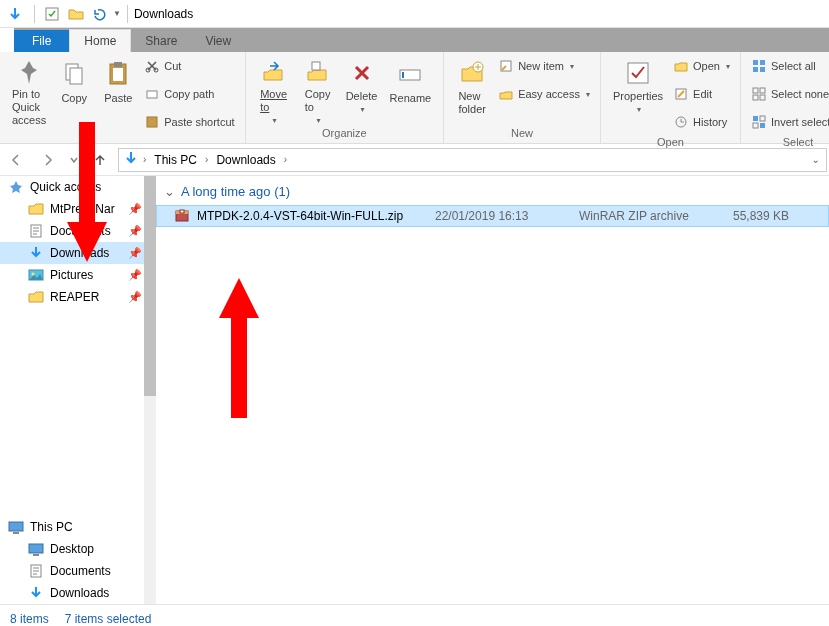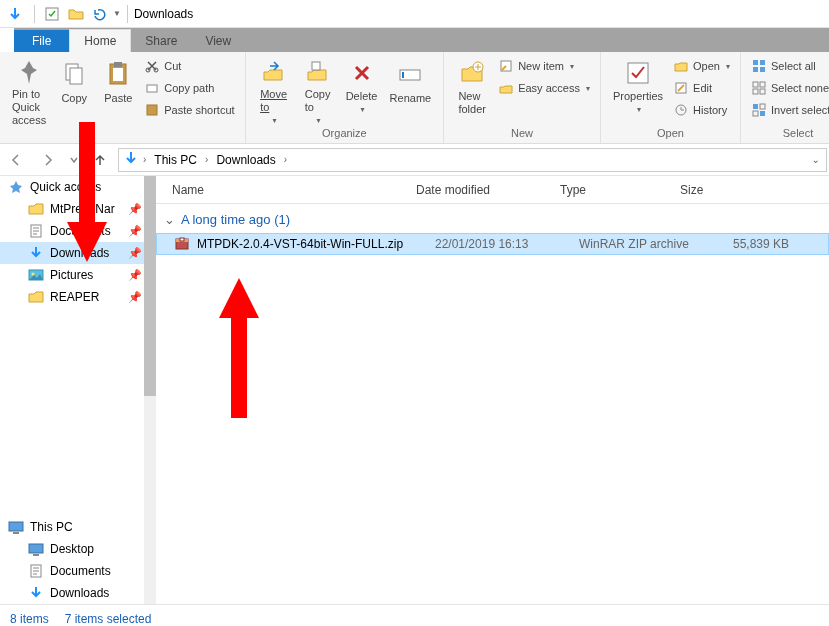--- a/index.html
+++ b/index.html
@@ -17,21 +17,21 @@
 .tab.file { background: #1979ca; color: #fff; padding: 4px 18px; }
 .tab.active { background: #f5f5f5; border-top: 1px solid #ddd; border-left: 1px solid #ddd; border-right: 1px solid #ddd; }
 
 
 .ribbon { height: 92px; background: #f5f5f5; border-bottom: 1px solid #ddd; display: flex; position: relative; }
 .ribbon-group { border-right: 1px solid #e0e0e0; display: flex; flex-direction: column; justify-content: space-between; padding: 2px 6px 2px 6px; }
 .ribbon-group-body { display: flex; align-items: flex-start; flex: 1; }
 .ribbon-group-label { text-align: center; font-size: 11px; color: #666; padding: 2px 0; }
 .big-btn { display: flex; flex-direction: column; align-items: center; justify-content: flex-start; padding: 4px 6px; width: auto; height: 66px; color: #444; font-size: 11px; text-align: left; line-height: 13px; }
 .big-btn .ico { width: 32px; height: 32px; margin-bottom: 2px; display: flex; align-items: center; justify-content: center; }
-.small-btn-col { display: flex; flex-direction: column; gap: 2px; padding: 2px 4px; }
+.small-btn-col { display: flex; flex-direction: column; gap: 8px; padding: 2px 4px; }
 .small-btn { display: flex; align-items: center; font-size: 11px; color: #444; height: 20px; gap: 4px; white-space: nowrap; }
 .small-btn .sico { width: 16px; height: 16px; display: flex; align-items: center; justify-content: center; }
 .dropcaret { font-size: 8px; color: #666; margin-left: 2px; }
 
 
 .navbar { height: 32px; background: #fff; border-bottom: 1px solid #e5e5e5; display: flex; align-items: center; padding: 0 2px; gap: 4px; }
 .nav-btn { width: 28px; height: 28px; display: flex; align-items: center; justify-content: center; color: #888; }
 .nav-btn.enabled { color: #333; }
 .addr { flex: 1; height: 24px; border: 1px solid #ccc; display: flex; align-items: center; padding: 0 4px; gap: 2px; }
 .addr .crumb { padding: 0 4px; font-size: 12px; color: #000; display: flex; align-items: center; }
@@ -476,26 +476,20 @@
           </svg>
         </span>
       <span>Downloads</span>
     </div>
     <div class="sidebar-scroll">
         <div class="sidebar-thumb"></div>
       </div>
   </div>
 
   <div class="main">
-    <div class="cols">
-      <div class="col name">Name</div>
-      <div class="col date">Date modified</div>
-      <div class="col type">Type</div>
-      <div class="col size">Size</div>
-    </div>
     <div class="group-header">
       <span style="color:#666;">⌄</span>
       <span>A long time ago (1)</span>
     </div>
     <div class="filerow sel">
       <span class="fico">
           <svg width="16" height="16">
             <rect x="2" y="3" width="12" height="10" fill="#c05050" stroke="#803030"></rect>
             <rect x="2" y="3" width="12" height="3" fill="#f0a050"></rect>
             <rect x="6" y="2" width="4" height="3" fill="#fff" stroke="#803030"></rect>

